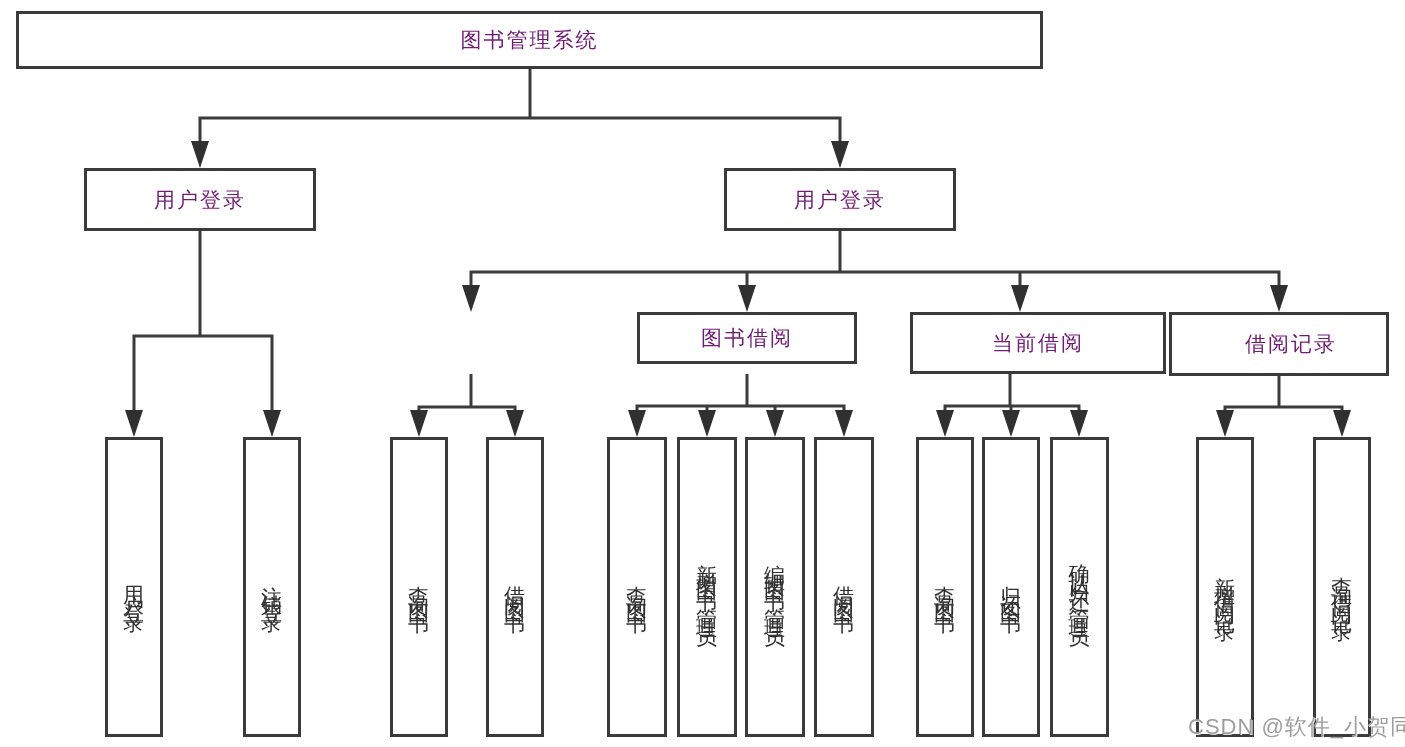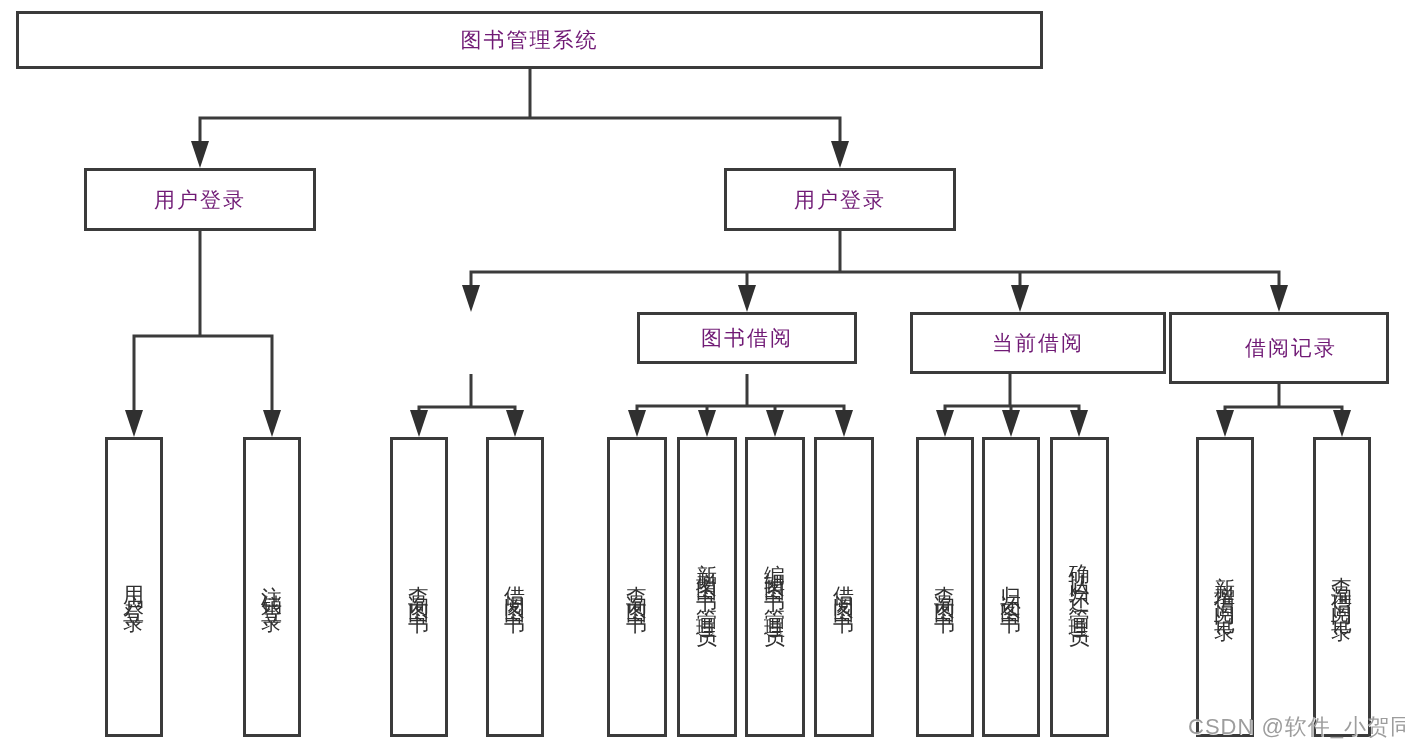--- a/index.html
+++ b/index.html
@@ -120,21 +120,21 @@
   <div class="box" style="left:724px; top:168px; width:232px; height:63px;">
     <span class="h-label">用户登录</span>
   </div>
 
   <div class="box" style="left:637px; top:312px; width:220px; height:52px;">
     <span class="h-label">图书借阅</span>
   </div>
   <div class="box" style="left:910px; top:312px; width:256px; height:62px;">
     <span class="h-label">当前借阅</span>
   </div>
-  <div class="box" style="left:1169px; top:312px; width:220px; height:72px;padding-left:24px;">
+  <div class="box" style="left:1169px; top:312px; width:220px; height:64px;padding-left:24px;">
     <span class="h-label">借阅记录</span>
   </div>
 
   <div class="box" style="left:105px; top:437px; width:58px; height:300px;">
     <span class="v-label">用户登录</span>
   </div>
   <div class="box" style="left:243px; top:437px; width:58px; height:300px;">
     <span class="v-label">注销登录</span>
   </div>
 

